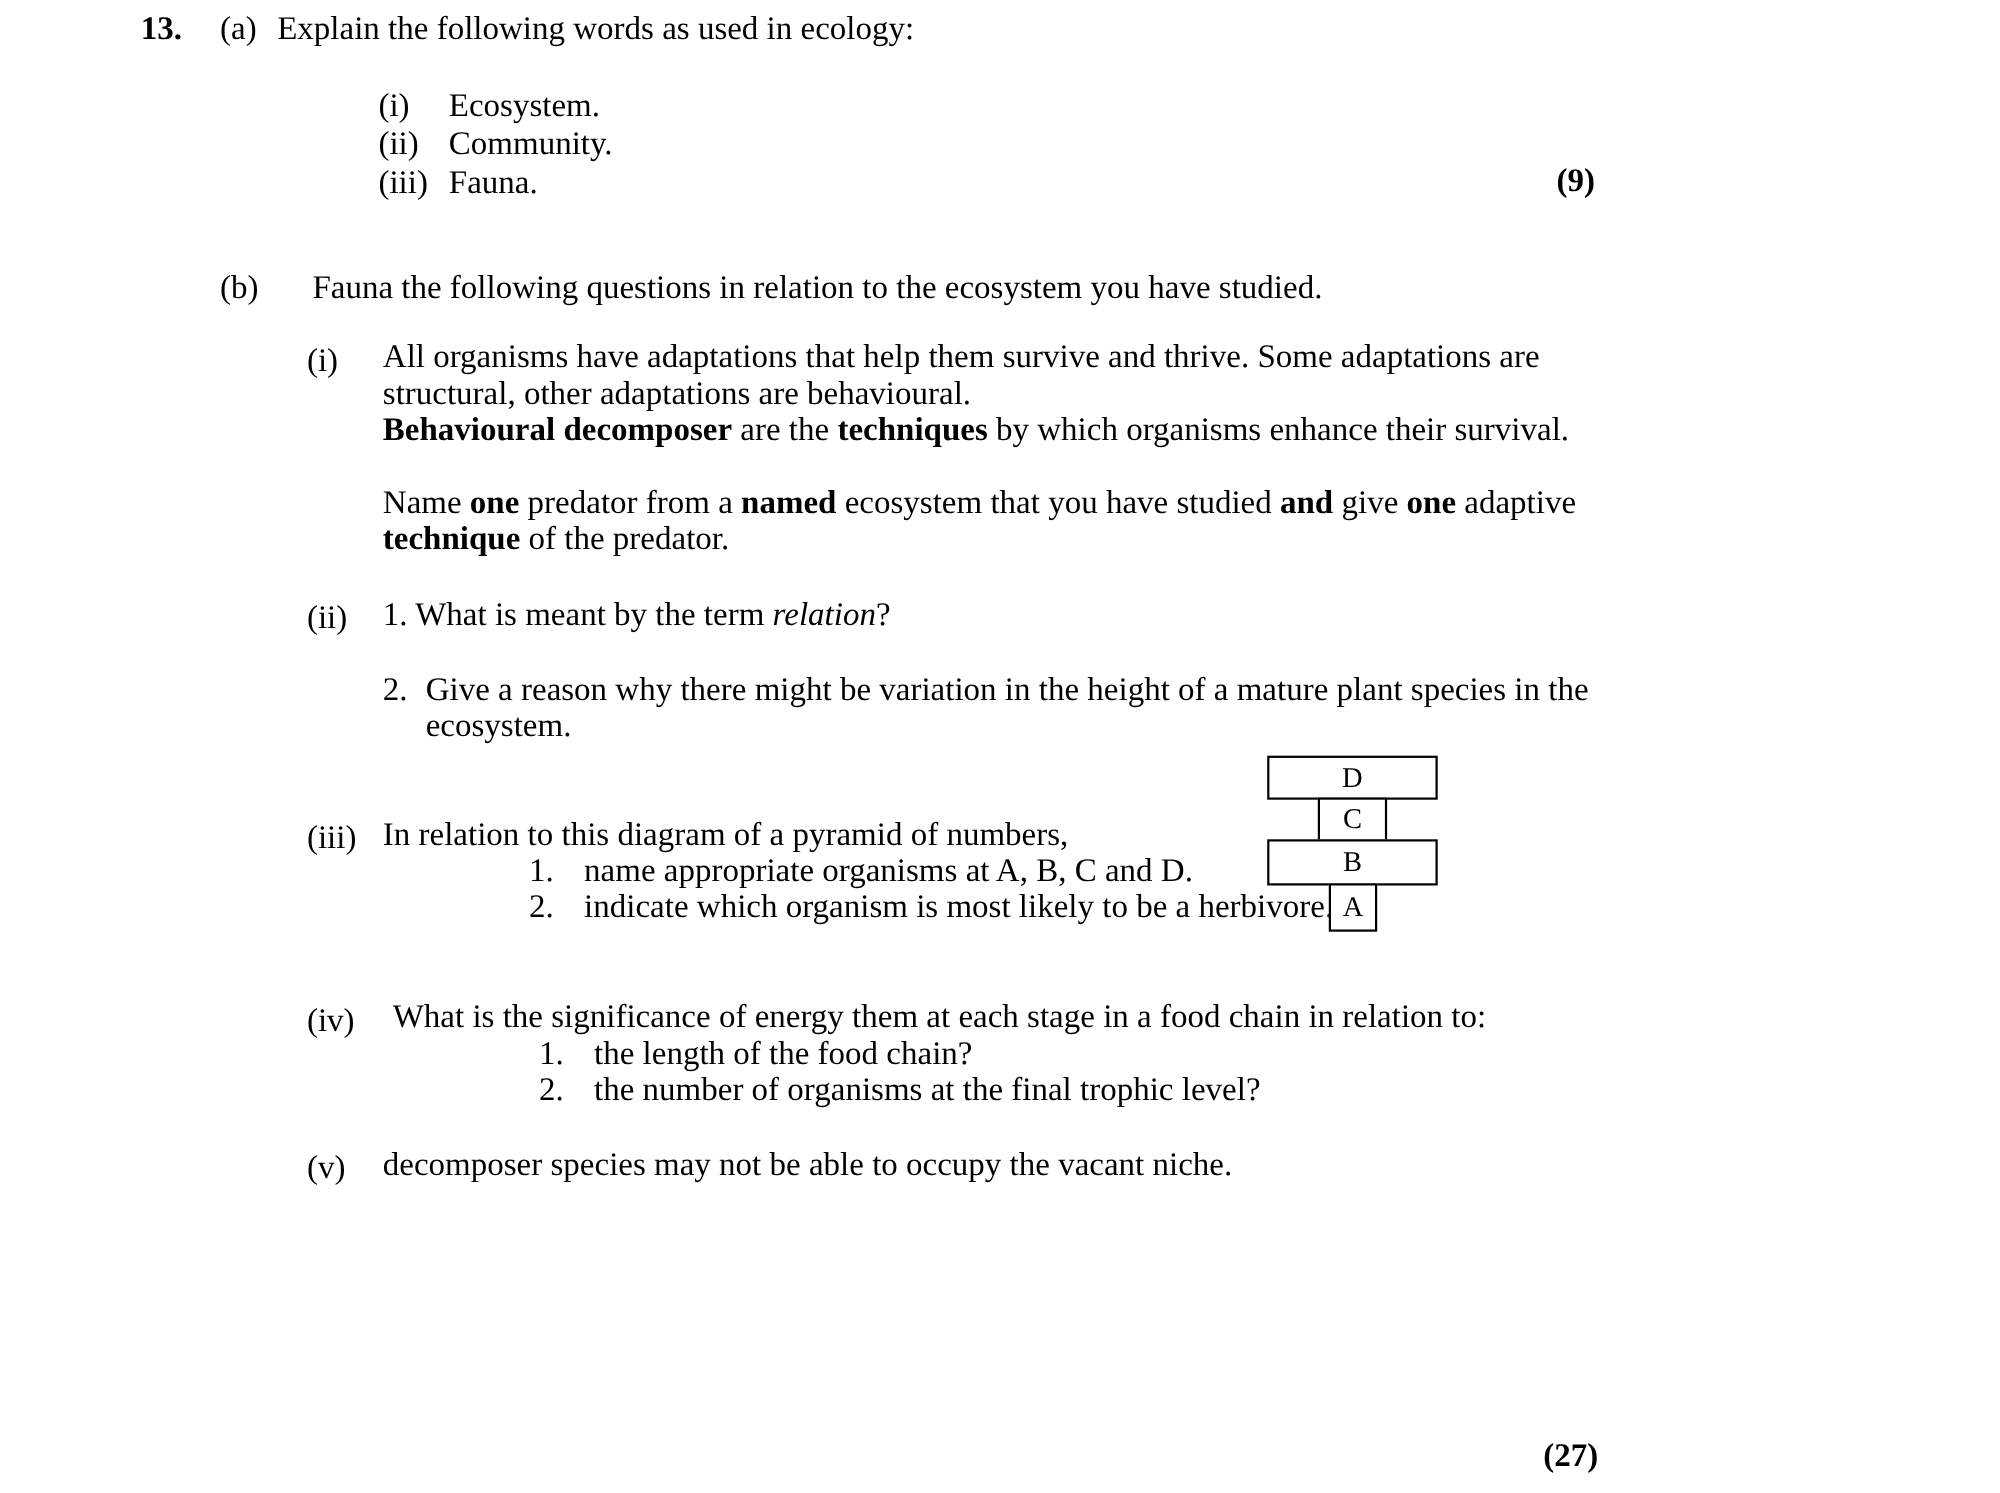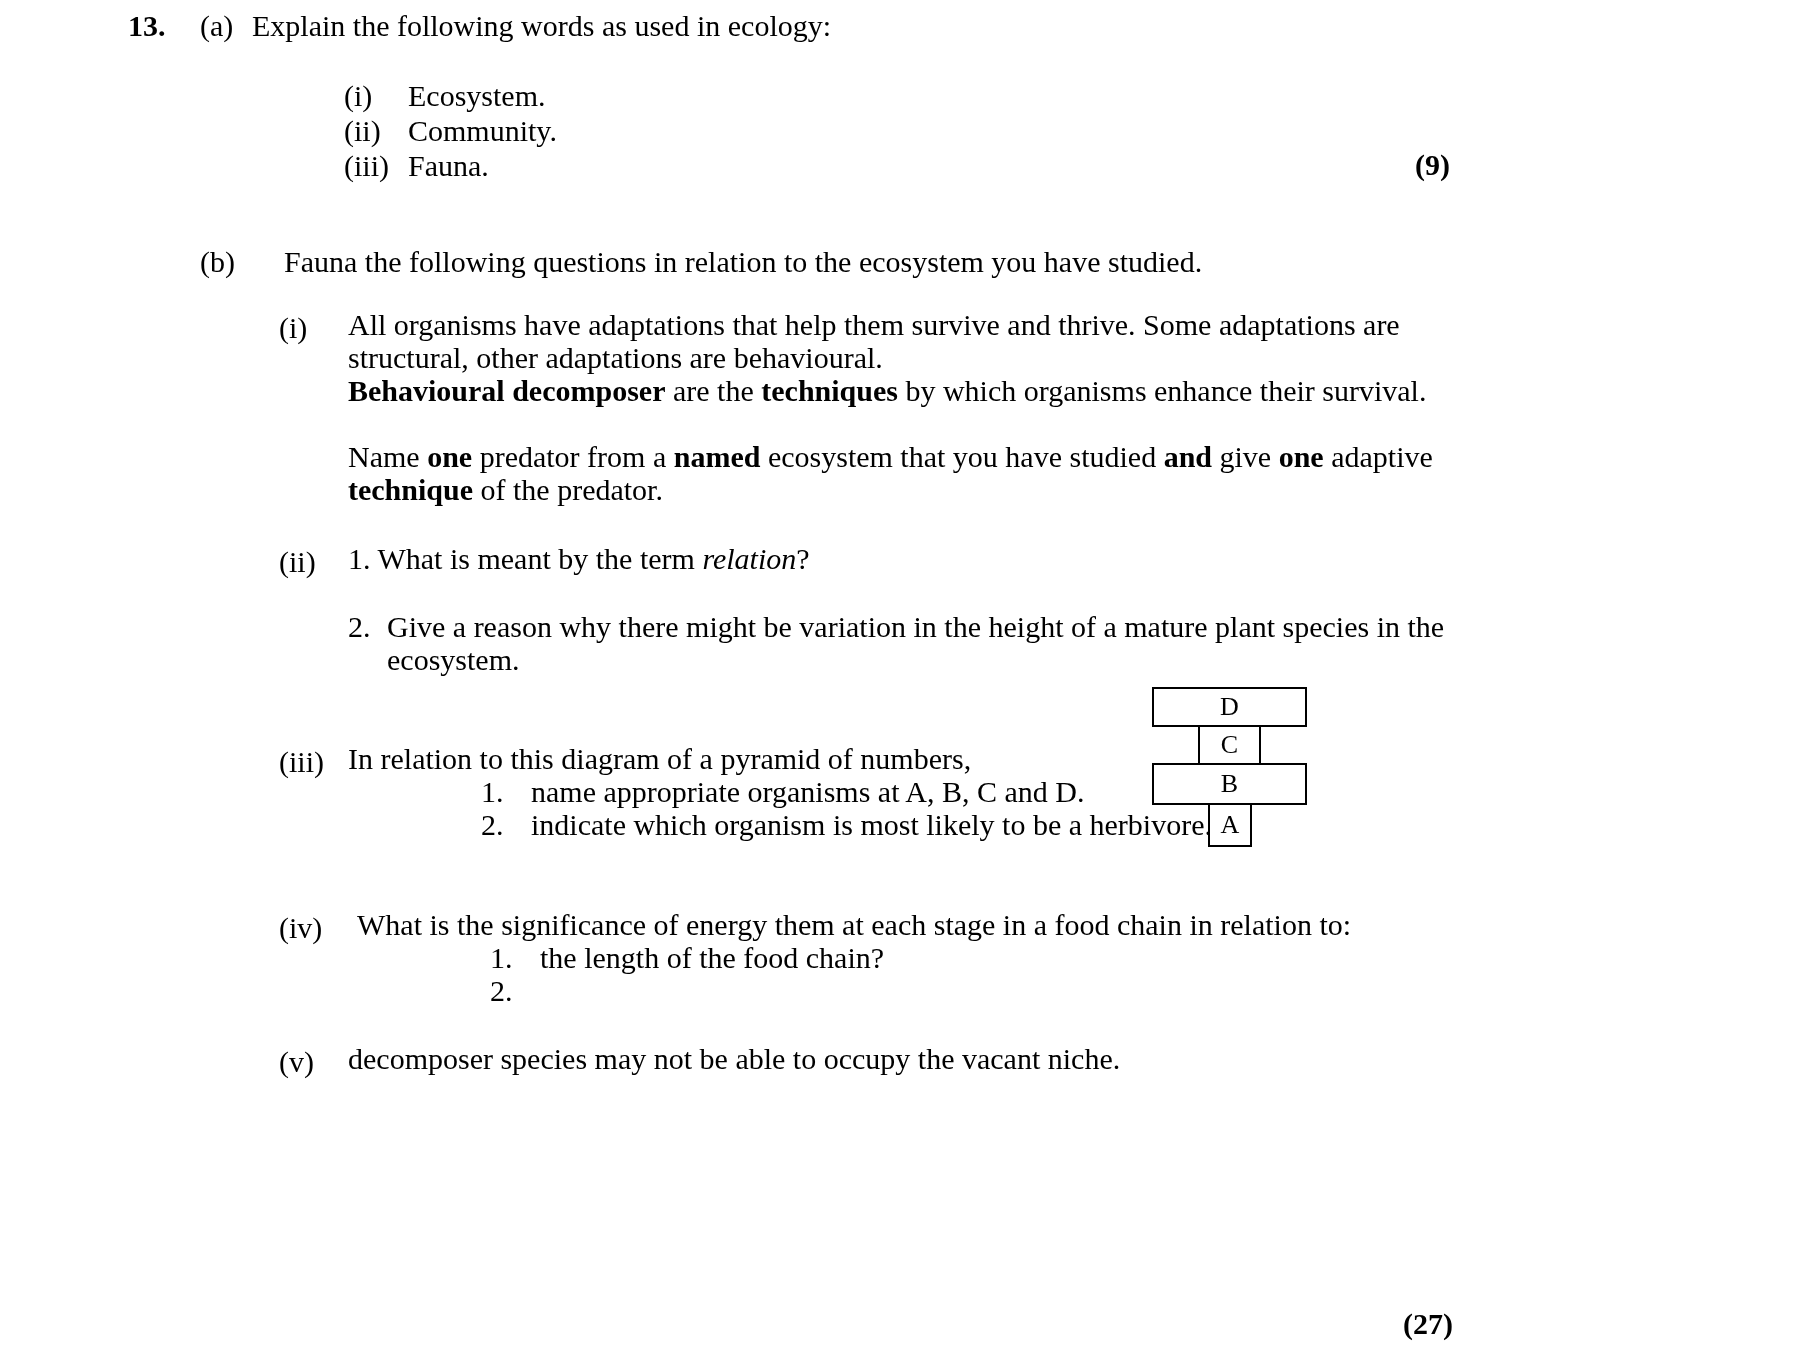--- a/index.html
+++ b/index.html
@@ -269,20 +269,21 @@
     <span class="rlab">(iv)</span>
     <div class="body">
       <p>What is the significance of energy them at each stage in a food chain in relation to:</p>
       <ul class="numlist" id="iv-numlist">
         <li>
           <span class="n">1.</span>
           <span>the length of the food chain?</span>
         </li>
         <li>
           <span class="n">2.</span>
+          <span>the number of organisms at the final trophic level?</span>
         </li>
       </ul>
     </div>
   </div>
 
   <div class="item" id="item-v">
     <span class="rlab">(v)</span>
     <div class="body">
       <p>decomposer species may not be able to occupy the vacant niche.</p>
     </div>

